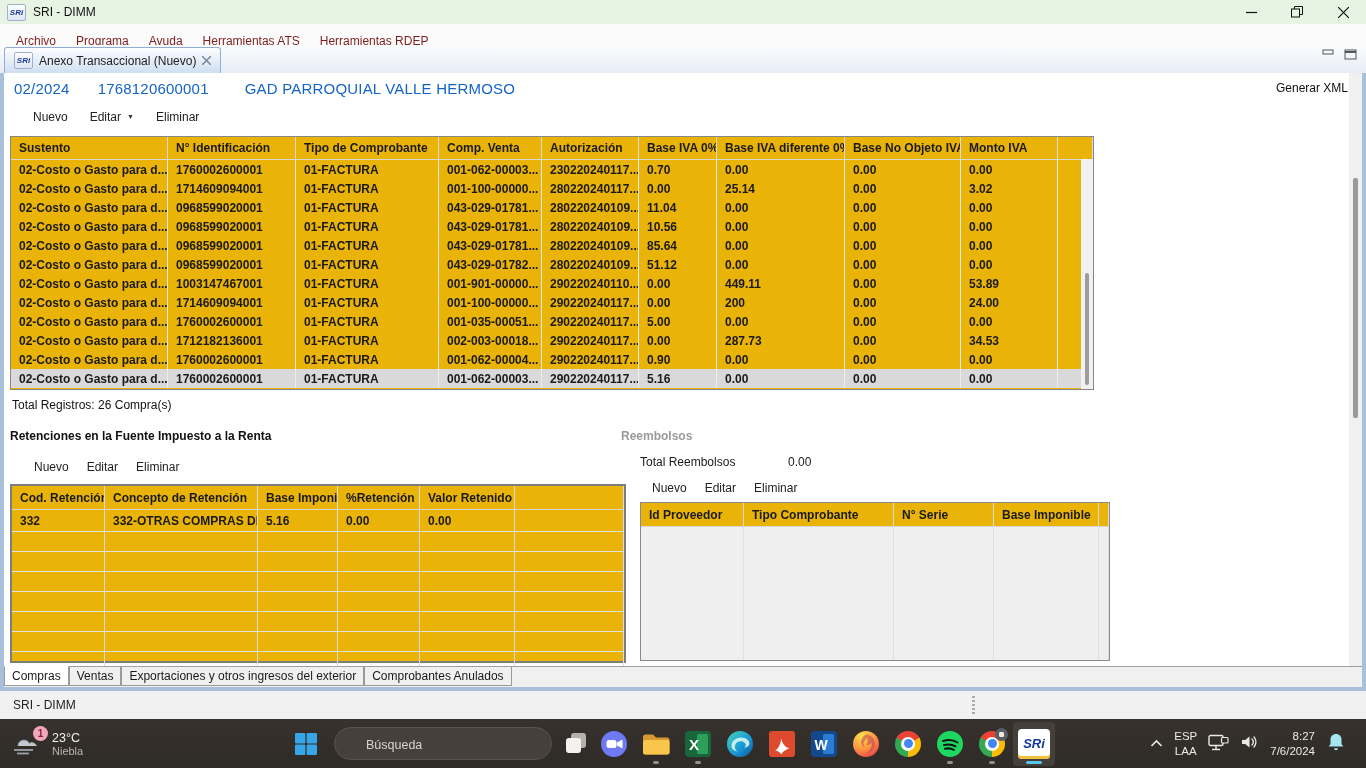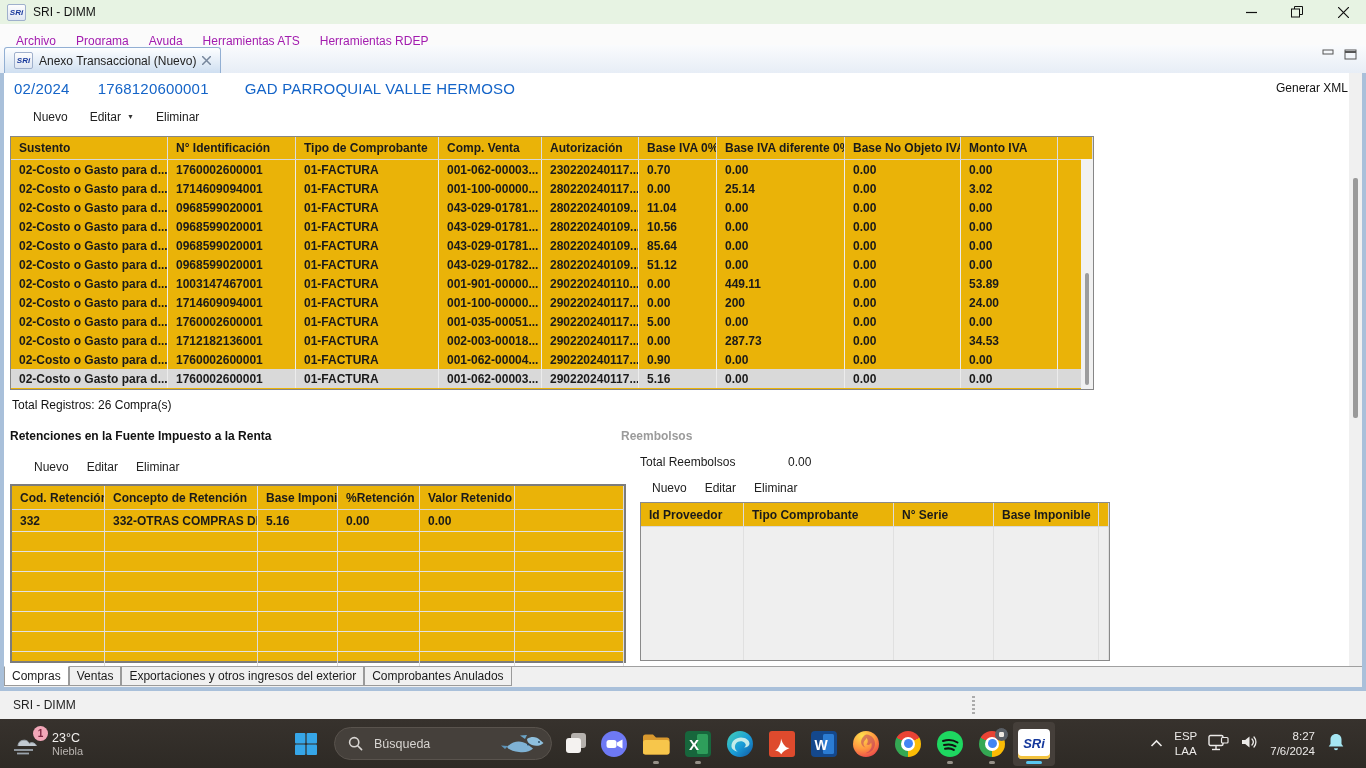--- a/index.html
+++ b/index.html
@@ -12,21 +12,21 @@
   .sri-mini{display:inline-flex;align-items:center;justify-content:center;width:17px;height:15px;
     background:linear-gradient(#fdfdfd,#dfe6f2);border:1px solid #9fb0cc;border-radius:2px;
     font-size:8px;font-weight:bold;font-style:italic;color:#16379b;}
   .title-text{font-size:12px;color:#111;}
   .win-controls{margin-left:auto;display:flex;height:100%;}
   .win-btn{width:46px;height:100%;display:flex;align-items:center;justify-content:center;}
 
   
   .menubar{position:absolute;top:24px;left:0;right:0;height:21px;background:#fbfbfb;
     display:flex;align-items:center;padding-left:6px;}
-  .menu-item{padding:2px 10px;color:#a21caf;margin-top:12px;}
+  .menu-item{padding:2px 10px;color:#7f1d1d;margin-top:12px;}
   .menu-item u{text-decoration:underline;}
 
   
   .tabstrip{position:absolute;top:45px;left:0;right:0;height:28px;
     background:linear-gradient(#fafbfd,#e7edf6);border-bottom:1px solid #aec3dd;}
   .editor-tab{position:absolute;left:4px;bottom:0;height:25px;display:flex;align-items:center;gap:6px;
     padding:0 9px;background:linear-gradient(#fdfeff,#cfdff1);border:1px solid #92afd3;border-bottom:none;
     border-radius:3px 3px 0 0;color:#222;}
   .view-btns{position:absolute;right:8px;top:4px;display:flex;gap:8px;}
 
@@ -106,21 +106,21 @@
 
   
   .taskbar{position:absolute;top:719px;left:0;right:0;height:49px;background:linear-gradient(#37322d,#2e2a25);}
   .weather{position:absolute;left:10px;top:0;height:100%;display:flex;align-items:center;gap:8px;color:#f2f0ee;}
   .weather .wicon{position:relative;width:34px;height:26px;}
   .wbadge{position:absolute;top:-5px;right:-4px;width:15px;height:15px;border-radius:50%;background:#f2a7b8;
     color:#7c2741;font-size:10px;font-weight:bold;display:flex;align-items:center;justify-content:center;}
   .wtemp{font-size:12.5px;} .wcond{font-size:11px;color:#b9b4b0;}
   .start{position:absolute;left:294px;top:13px;}
   .search-pill{position:absolute;left:334px;top:8px;width:218px;height:33px;box-sizing:border-box;border-radius:17px;
-    background:#45403b;border:1px solid #59534d;display:flex;align-items:center;gap:9px;padding:0 6px 0 13px;}
+    background:#45403b;border:1px solid #59534d;display:flex;align-items:center;gap:9px;padding:0 6px 0 13px;flex-direction:column;}
   .search-pill input{flex:1;background:transparent;border:none;outline:none;color:#eceae8;
     font:12.5px "Liberation Sans",sans-serif;min-width:0;}
   .search-pill input::placeholder{color:#d8d5d2;}
   .taskview{position:absolute;left:565px;top:13px;}
   .apps{position:absolute;left:593px;top:0;height:100%;display:flex;align-items:center;}
   .task-cell{position:relative;width:42px;height:44px;display:flex;align-items:center;justify-content:center;border-radius:4px;}
   .task-cell.active{background:#453f3a;}
   .run-dot{position:absolute;bottom:2px;left:50%;transform:translateX(-50%);width:6px;height:3px;border-radius:2px;background:#969088;}
   .task-cell.active .run-dot{width:16px;background:#58c6f0;}
   .ti{display:flex;align-items:center;justify-content:center;}

